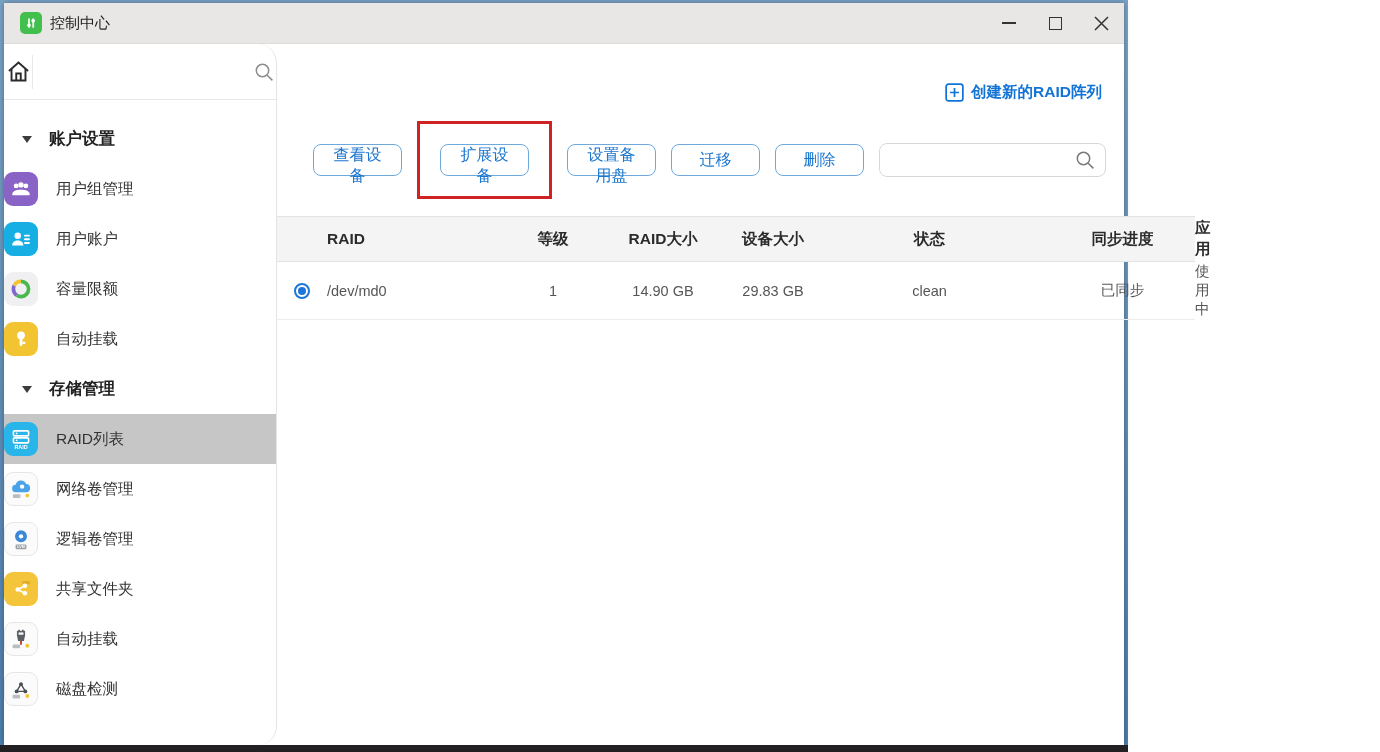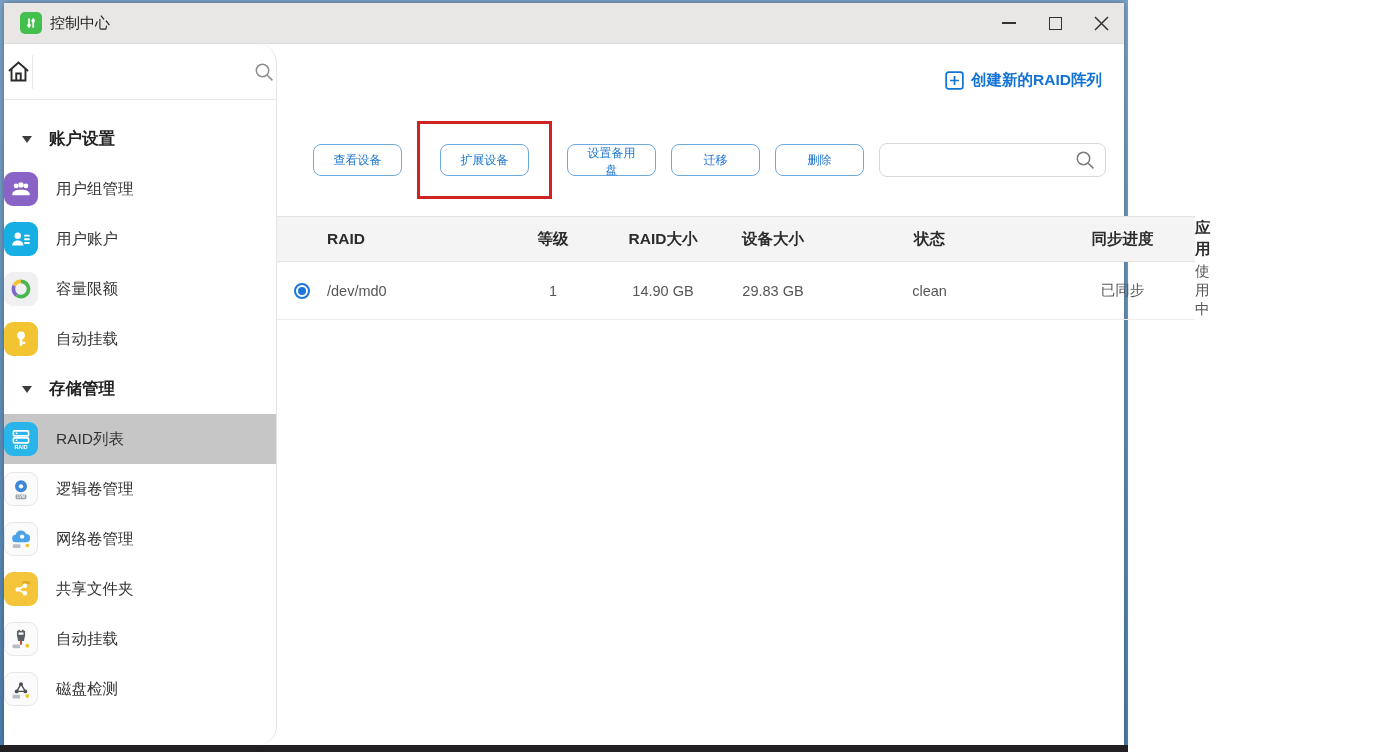--- a/index.html
+++ b/index.html
@@ -71,31 +71,31 @@
   
   .main { flex:1; display:flex; flex-direction:column; min-width:0; }
   .tabbar { height:56px; flex:0 0 auto; border-bottom:1px solid #e9e9e9;
             display:flex; padding-left:3px; }
   .tab { padding:0 25px; display:flex; align-items:center; font-size:16.5px;
          font-weight:bold; color:#1273d6; border-bottom:4px solid #1277e0;
          padding-top:4px; cursor:pointer; }
 
   .content { position:relative; flex:1; background:#fff; }
 
-  .create-row { position:absolute; top:26px; right:22px; }
+  .create-row { position:absolute; top:38px; right:22px; }
   .create-link { display:inline-flex; align-items:center; gap:7px; color:#1273d6;
                  font-size:15.5px; font-weight:bold; text-decoration:none; cursor:pointer; }
   .plus-icon { width:19px; height:19px; display:inline-flex; }
   .plus-icon svg { width:19px; height:19px; }
 
   .toolbar { position:absolute; top:77px; left:36px; right:22px; display:flex;
              align-items:center; gap:15px; }
   .tbtn { height:32px; min-width:89px; padding:0 14px; background:#fff;
           border:1px solid #6ea9de; border-radius:8px; color:#1b76cf;
-          font-size:12px; cursor:pointer; font-family:inherit; }
+          font-size:16px; cursor:pointer; font-family:inherit; }
   .hl-wrap { display:inline-flex; border:3px solid #cf2222; padding:20px; }
   .searchbox { margin-left:auto; width:228px; height:34px; border:1px solid #d8d8d8;
                border-radius:8px; display:flex; align-items:center; padding:0 8px 0 12px;
                background:#fff; }
   .searchbox input { flex:1; border:none; outline:none; font-size:14px; min-width:0; }
   .searchbox svg { width:24px; height:24px; flex:0 0 auto; }
 
   table.raid { position:absolute; top:172px; left:0; width:100%;
                border-collapse:collapse; table-layout:fixed; }
   table.raid th { height:45px; background:#f4f4f4; border-top:1px solid #e3e3e3;
@@ -228,39 +228,39 @@
                   <circle cx="8" cy="13.3" r=".8" fill="#fff"></circle>
                   <text x="12" y="21.6" font-size="5" fill="#fff" text-anchor="middle" font-weight="bold" font-family="sans-serif">RAID</text>
                 </svg>
             </span>
             <span class="silabel">RAID列表</span>
           </div>
 
           <div class="side-item">
             <span class="sicon ic-white">
               <svg viewBox="0 0 24 24">
+                  <path d="M7.5 15a3.5 3.5 0 0 1-.4-7 5 5 0 0 1 9.6-.6A3.8 3.8 0 0 1 16.5 15z" fill="#4aa3e8"></path>
+                  <circle cx="13" cy="9.8" r="2" fill="#fff"></circle>
+                  <rect x="4.5" y="16.8" width="7" height="3.6" rx="1" fill="#b9bec4"></rect>
+                  <circle cx="17.8" cy="18" r="1.7" fill="#f3c431"></circle>
+                </svg>
+            </span>
+            <span class="silabel">网络卷管理</span>
+          </div>
+
+          <div class="side-item">
+            <span class="sicon ic-white">
+              <svg viewBox="0 0 24 24">
                   <circle cx="12" cy="9.5" r="5.5" fill="#3b87d8"></circle>
                   <circle cx="12" cy="9.5" r="2" fill="#fff"></circle>
                   <rect x="7" y="17" width="10" height="4.4" rx="1" fill="#9aa0a6"></rect>
                   <text x="12" y="20.5" font-size="3.4" fill="#fff" text-anchor="middle" font-weight="bold" font-family="sans-serif">LVM</text>
                 </svg>
             </span>
             <span class="silabel">逻辑卷管理</span>
-          </div>
-
-          <div class="side-item">
-            <span class="sicon ic-white">
-              <svg viewBox="0 0 24 24">
-                  <path d="M7.5 15a3.5 3.5 0 0 1-.4-7 5 5 0 0 1 9.6-.6A3.8 3.8 0 0 1 16.5 15z" fill="#4aa3e8"></path>
-                  <circle cx="13" cy="9.8" r="2" fill="#fff"></circle>
-                  <rect x="4.5" y="16.8" width="7" height="3.6" rx="1" fill="#b9bec4"></rect>
-                  <circle cx="17.8" cy="18" r="1.7" fill="#f3c431"></circle>
-                </svg>
-            </span>
-            <span class="silabel">网络卷管理</span>
           </div>
 
           <div class="side-item">
             <span class="sicon ic-share">
               <svg viewBox="0 0 24 24">
                   <path d="M13.5 4.5h5.5a1.6 1.6 0 0 1 1.6 1.6v1.4h-7.1z" fill="#e2ad25"></path>
                   <path d="M9.2 12.5l6-3.3M9.2 12.5l6 3.3" stroke="#fff" stroke-width="1.5" fill="none"></path>
                   <circle cx="9" cy="12.5" r="2.1" fill="#fff"></circle>
                   <circle cx="15.6" cy="9" r="2.1" fill="#fff"></circle>
                   <circle cx="15.6" cy="16" r="2.1" fill="#fff"></circle>

